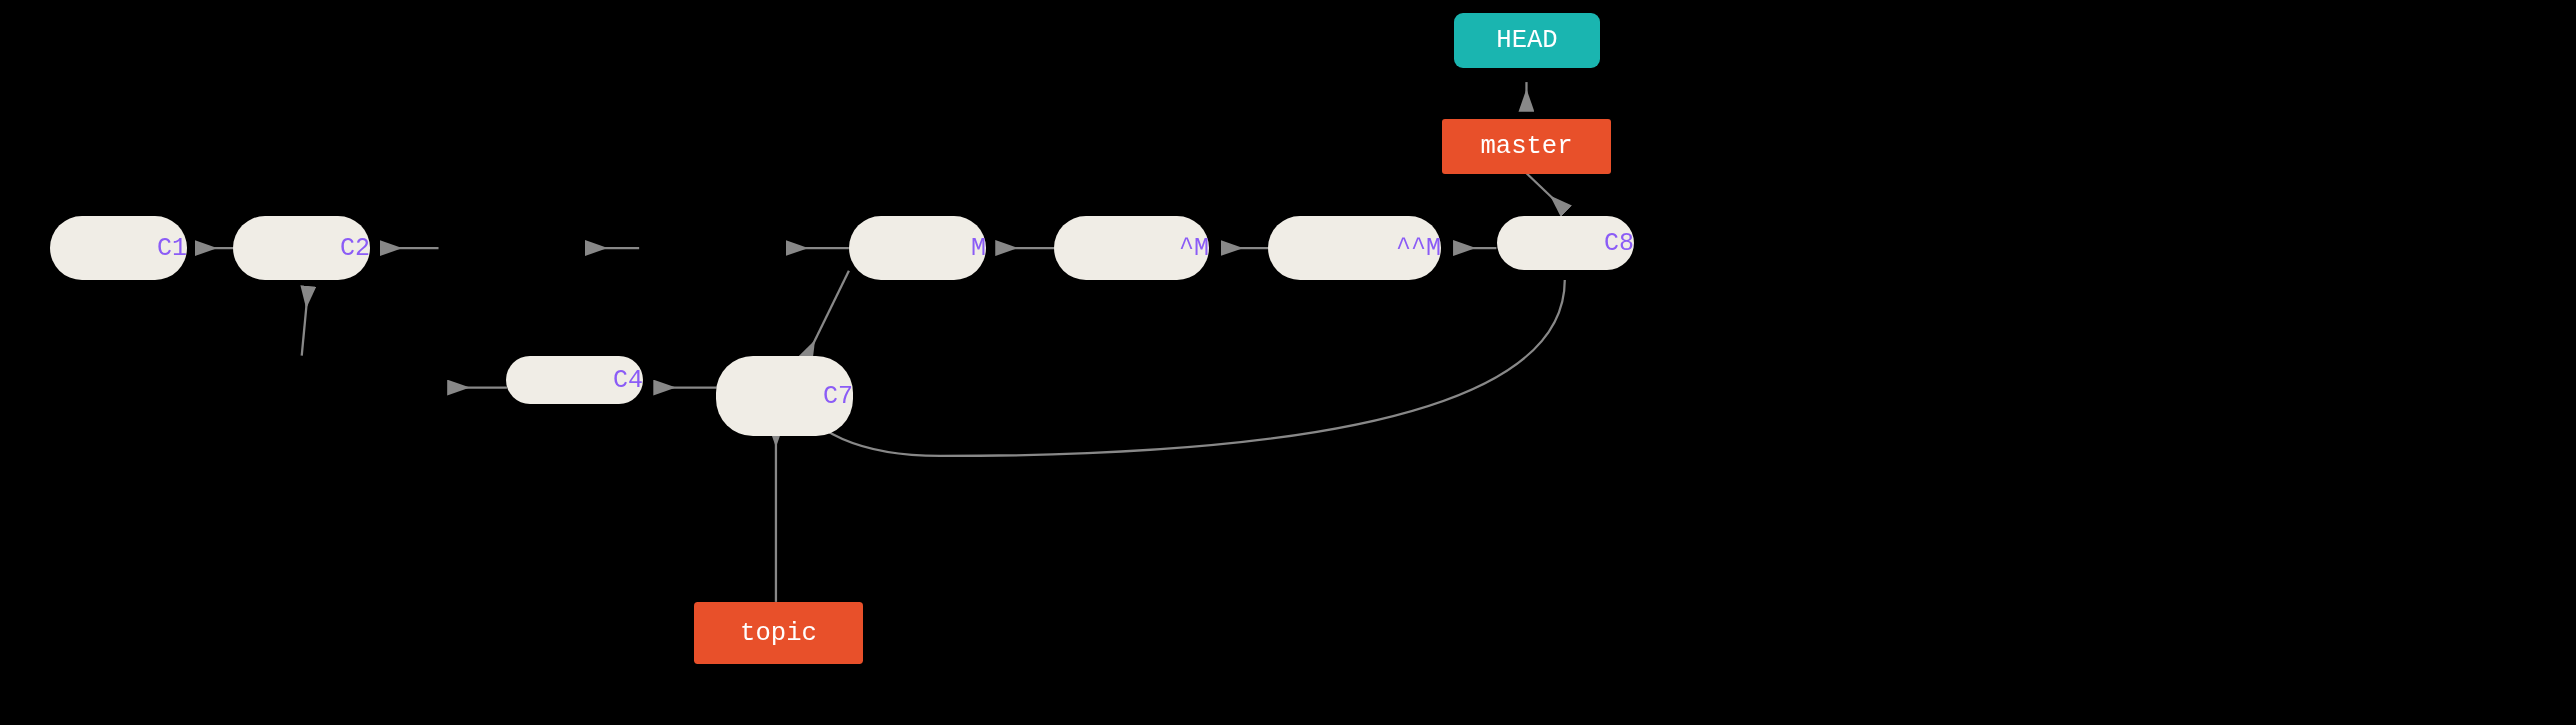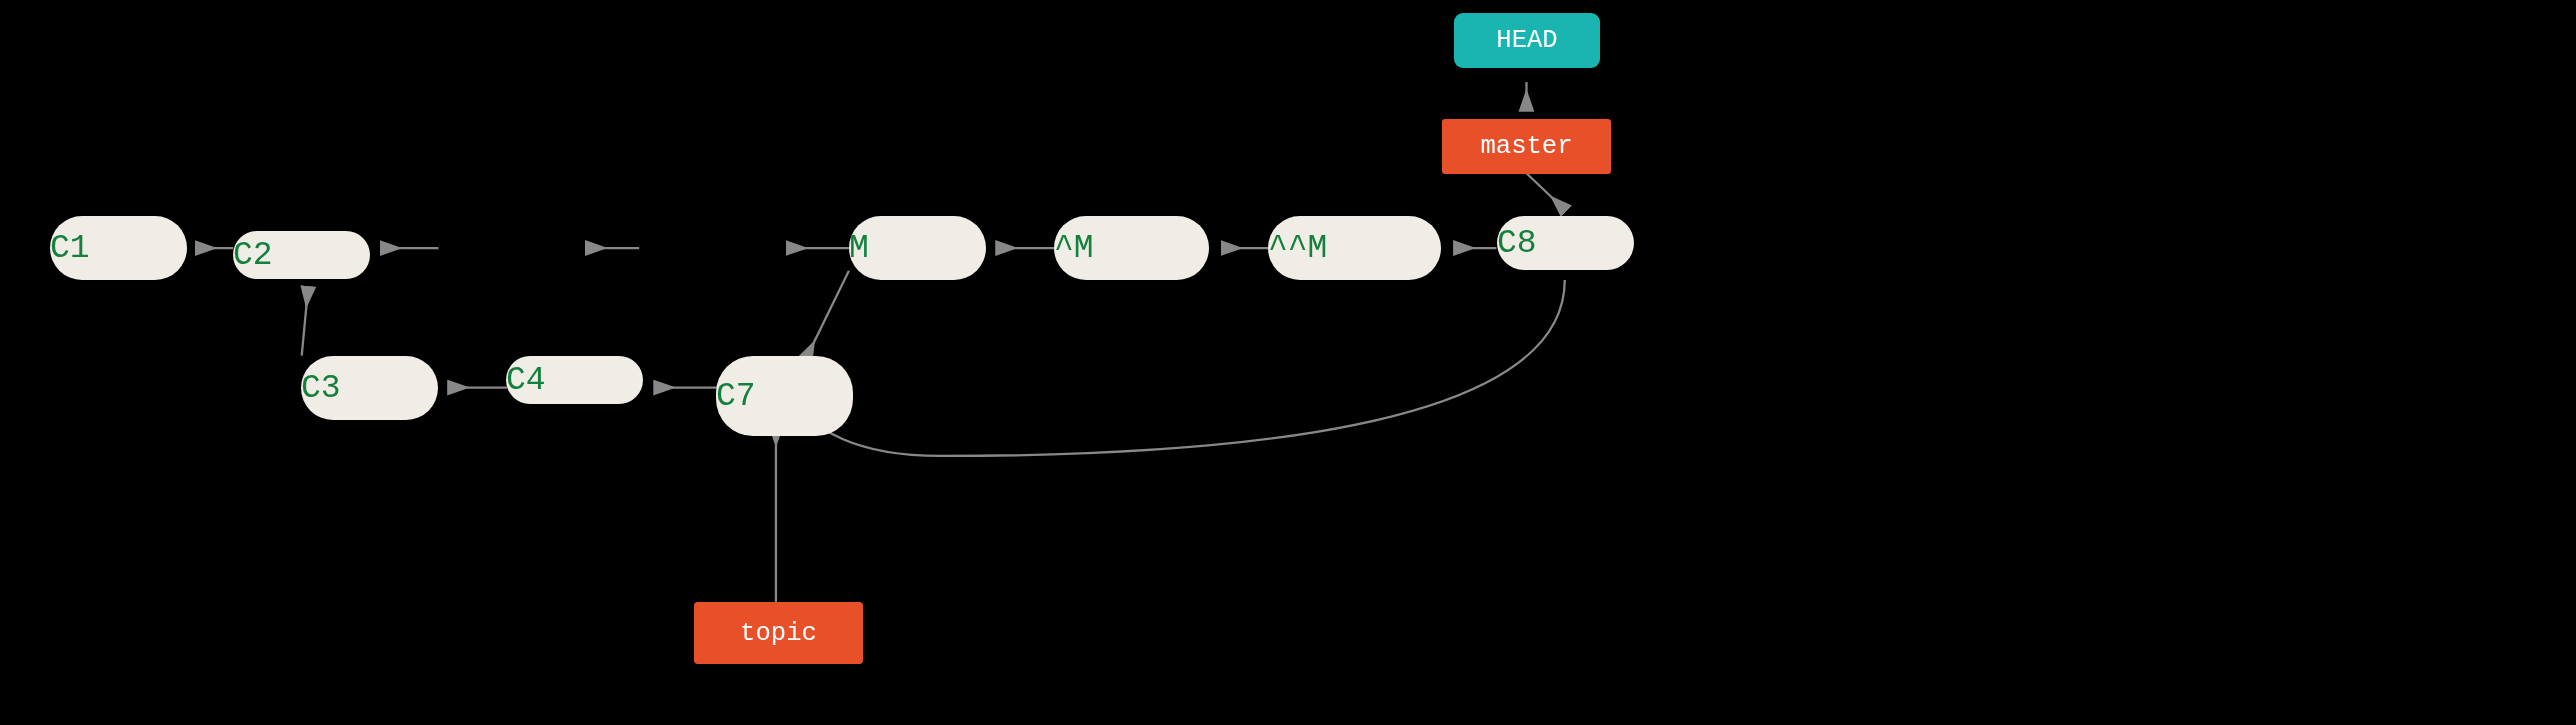--- a/index.html
+++ b/index.html
@@ -15,24 +15,24 @@
       position: relative;
       width: 2576px;
       height: 725px;
     }
     .node {
       position: absolute;
       background: #f0ede6;
       border-radius: 37px;
       display: flex;
       align-items: center;
-      justify-content: flex-start;
-      font-size: 33px;
+      justify-content: flex-end;
+      font-size: 25px;
       font-family: 'Courier New', monospace;
-      color: #15803d;
+      color: #8b5cf6;
       font-weight: 400;
       white-space: nowrap;
     }
     .label-box {
       position: absolute;
       display: flex;
       align-items: center;
       justify-content: center;
       font-size: 25.6px;
       font-family: 'Courier New', monospace;
@@ -110,21 +110,21 @@
     <line x1="1673" y1="190" x2="1715" y2="230" stroke="#888" stroke-width="2.5" marker-end="url(#arrowhead)"></line>
 
     <line x1="850" y1="660" x2="850" y2="468" stroke="#888" stroke-width="2.5" marker-end="url(#arrowhead)"></line>
 
   </svg>
 
   <div class="node" style="left:50px; top:216px; width:137px; height:64px;">
     <span>C1</span>
   </div>
 
-  <div class="node" style="left:233px; top:216px; width:137px; height:48px;margin-top:15px;">
+  <div class="node" style="left:233px; top:216px; width:137px; height:64px;">
     <span>C2</span>
   </div>
 
 
 
   <div class="node" style="left:849px; top:216px; width:137px; height:64px;">
     <span>M</span>
   </div>
 
   <div class="node" style="left:1054px; top:216px; width:155px; height:64px;">
@@ -132,23 +132,20 @@
   </div>
 
   <div class="node" style="left:1268px; top:216px; width:173px; height:64px;">
     <span>^^M</span>
   </div>
 
   <div class="node" style="left:1497px; top:216px; width:137px; height:54px;">
     <span>C8</span>
   </div>
 
-  <div class="node" style="left:301px; top:356px; width:137px; height:64px;">
-    <span>C3</span>
-  </div>
 
   <div class="node" style="left:506px; top:356px; width:137px; height:48px;">
     <span>C4</span>
   </div>
 
   <div class="node" style="left:716px; top:356px; width:137px; height:80px;">
     <span>C7</span>
   </div>
 
   <div class="label-box head-box" style="left:1454px; top:13px; width:146px; height:55px; border-radius:9px;">

